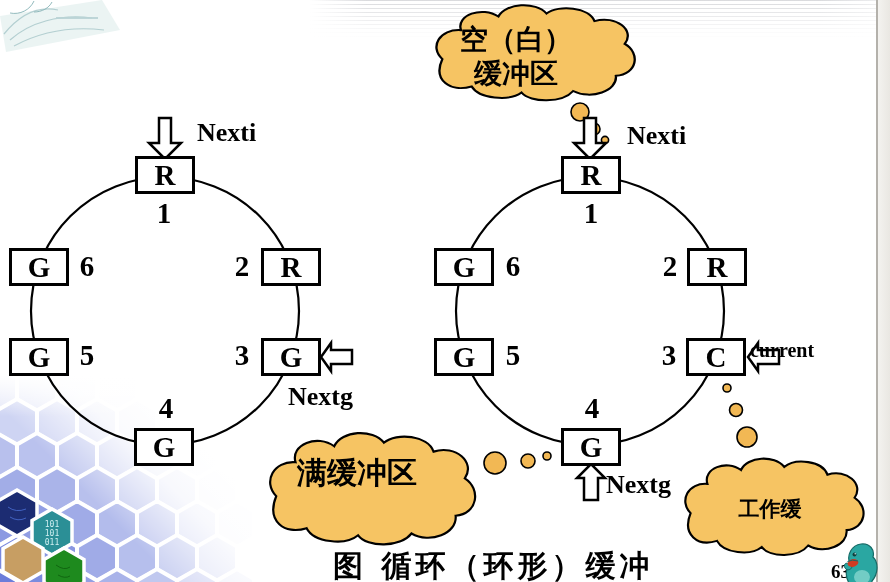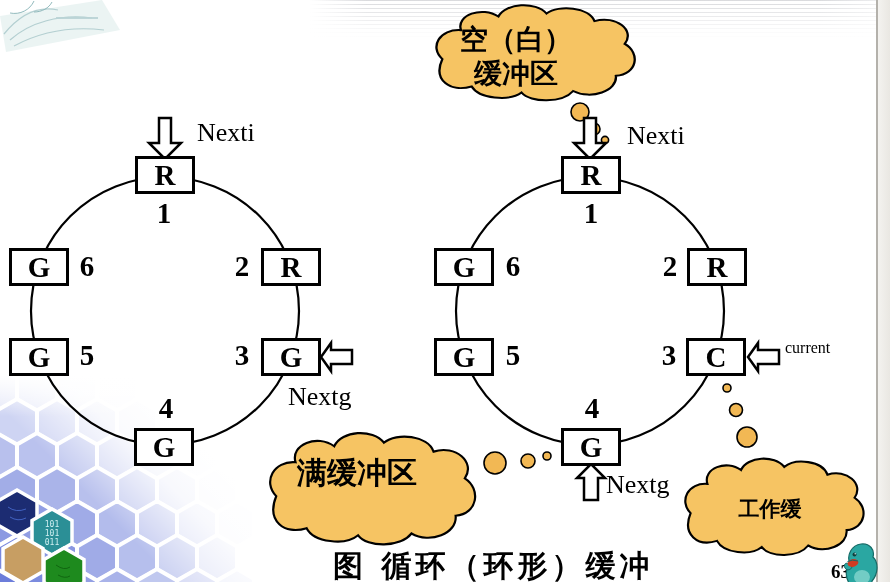--- a/index.html
+++ b/index.html
@@ -43,21 +43,21 @@
     position:absolute; width:60px; height:38px;
     border:3px solid #000; background:#fff;
     display:flex; align-items:center; justify-content:center;
     font-weight:bold; font-size:29px; line-height:1;
   }
   .num {
     position:absolute; transform:translate(-50%,-50%);
     font-weight:bold; font-size:29px; white-space:nowrap;
   }
   .plabel {
-    position:absolute; font-weight:normal; font-size:26px; white-space:nowrap;
+    position:absolute; font-weight:bold; font-size:26px; white-space:nowrap;
   }
   .cloud-text {
     position:absolute; transform:translate(-50%,-50%);
     text-align:center; font-family:"DejaVu Sans","Liberation Sans",sans-serif;
     font-weight:bold; line-height:1.2; white-space:nowrap;
   }
   .caption {
     position:absolute; left:333px; top:546px;
     font-family:"DejaVu Sans","Liberation Sans",sans-serif;
     font-weight:bold; font-size:30px; letter-spacing:4px; white-space:nowrap;
@@ -212,21 +212,21 @@
     <div class="node" style="left:434px;top:338px">G</div>
     <div class="node" style="left:434px;top:248px">G</div>
     <div class="num" style="left:591px;top:213px">1</div>
     <div class="num" style="left:670px;top:266px">2</div>
     <div class="num" style="left:669px;top:355px">3</div>
     <div class="num" style="left:592px;top:408px">4</div>
     <div class="num" style="left:513px;top:355px">5</div>
     <div class="num" style="left:513px;top:266px">6</div>
     <div class="plabel" style="left:627px;top:121px">Nexti</div>
     <div class="plabel" style="left:606px;top:470px">Nextg</div>
-    <div class="plabel" style="left:785px;top:339px;font-size:16px">current</div>
+    <div class="plabel" style="left:750px;top:339px;font-size:20px">current</div>
   </div>
 
   <div class="cloud-text" style="left:357px;top:473px;font-size:30px">
     <div>满缓冲区</div>
   </div>
   <div class="cloud-text" style="left:516px;top:57px;font-size:28px">
     <div>空（白）</div>
     <div>缓冲区</div>
   </div>
   <div class="cloud-text" style="left:770px;top:510px;font-size:21px">

